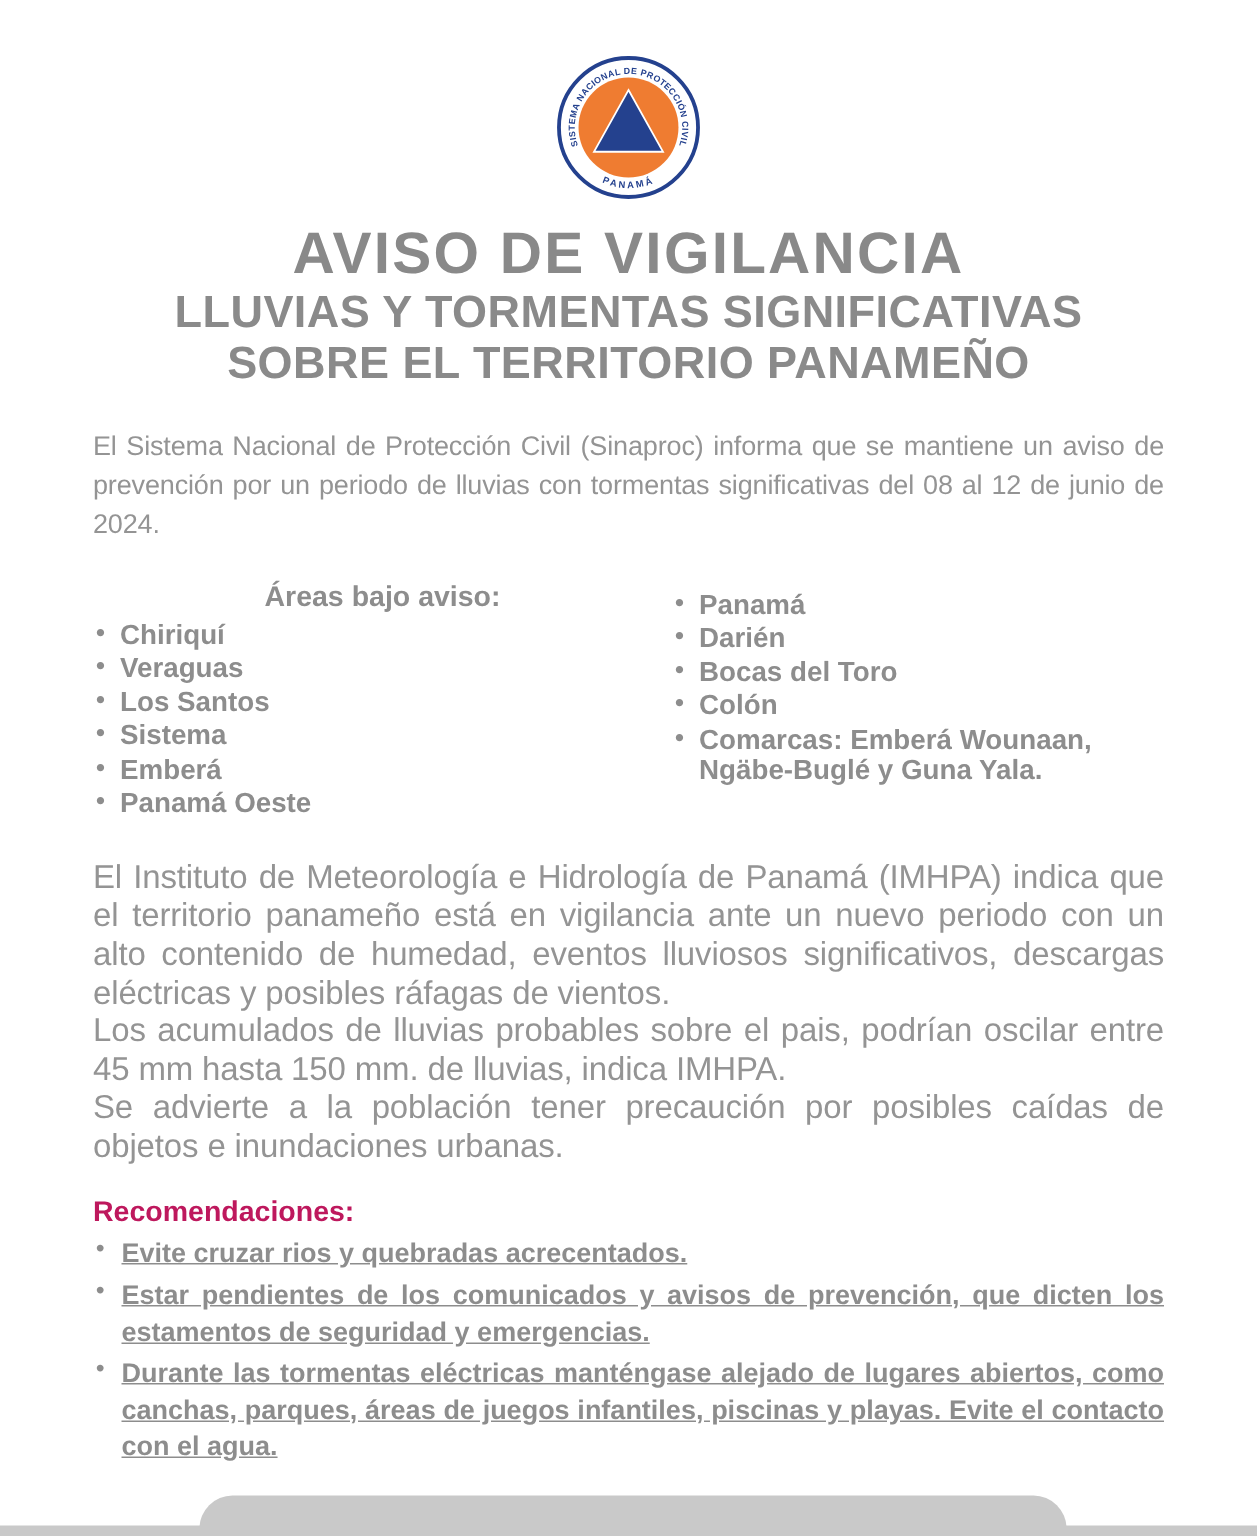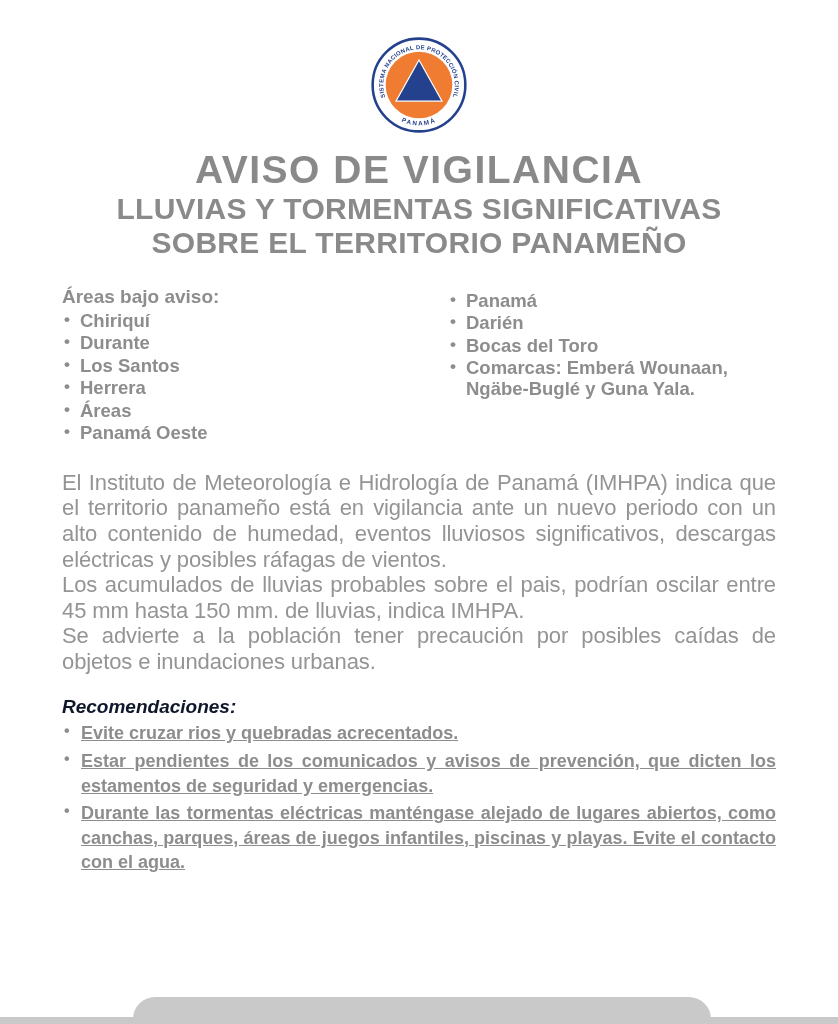--- a/index.html
+++ b/index.html
@@ -28,40 +28,40 @@
 
   .intro{
     margin:24px 0 0 0;font-size:18px;line-height:26px;
     text-align:justify;color:#949494;letter-spacing:-0.1px;
   }
 
   .areas{display:flex;margin-top:26px;}
   .areas-left{width:386px;flex:0 0 386px;}
   .areas-right{flex:1;margin-top:5px;}
   .areas-heading{
-    margin:0 0 3px 0;font-size:19px;font-weight:bold;color:#8d8d8d;
+    margin:0 0 3px 0;font-size:19px;font-weight:bold;color:#8d8d8d;text-align:center;
   }
   ul.plain{list-style:none;margin:0;padding:0;}
   ul.plain li{
     position:relative;padding-left:18px;margin:0 0 2px 0;
     font-size:18.5px;font-weight:bold;color:#8d8d8d;line-height:20.5px;
   }
   ul.plain li::before{
     content:"\2022";position:absolute;left:2px;top:-1px;
     font-size:17px;color:#8d8d8d;
   }
 
   .paragraphs{margin-top:24px;}
   .paragraphs p{
     margin:0;font-size:22px;line-height:25.6px;text-align:justify;
     color:#949494;letter-spacing:-0.1px;
   }
 
   .recs{margin-top:22px;}
-  .recs-heading{margin:0 0 3px 0;font-size:19px;font-weight:bold;color:#0f172a;font-style:italic;}
+  .recs-heading{margin:0 0 3px 0;font-size:19px;font-weight:bold;color:#be185d;}
   ul.recs-list{list-style:none;margin:0;padding:0;}
   ul.recs-list li{
     position:relative;padding-left:19px;margin:0 0 3px 0;
     font-size:18px;font-weight:bold;color:#8d8d8d;
     line-height:24.6px;text-align:justify;text-decoration:underline;
   }
   ul.recs-list li::before{
     content:"\2022";position:absolute;left:2px;top:-2px;
     font-size:16px;color:#8d8d8d;
   }
@@ -97,38 +97,40 @@
       </text>
     </svg>
   </div>
 
   <div class="title-block">
     <h1 class="title">AVISO DE VIGILANCIA</h1>
     <div class="subtitle">LLUVIAS Y TORMENTAS SIGNIFICATIVAS</div>
     <div class="subtitle">SOBRE EL TERRITORIO PANAMEÑO</div>
   </div>
 
+  <p class="intro">El Sistema Nacional de Protección Civil (Sinaproc) informa que se mantiene un aviso de prevención por un periodo de lluvias con tormentas significativas del 08 al 12 de junio de 2024.</p>
 
   <div class="areas">
     <div class="areas-left">
       <div class="areas-heading">Áreas bajo aviso:</div>
       <ul class="plain">
         <li>Chiriquí</li>
-        <li>Durante</li>
+        <li>Veraguas</li>
         <li>Los Santos</li>
-        <li>Herrera</li>
-        <li>Áreas</li>
+        <li>Sistema</li>
+        <li>Emberá</li>
         <li>Panamá Oeste</li>
       </ul>
     </div>
     <div class="areas-right">
       <ul class="plain">
         <li>Panamá</li>
         <li>Darién</li>
         <li>Bocas del Toro</li>
+        <li>Colón</li>
         <li>Comarcas: Emberá Wounaan, Ngäbe-Buglé y Guna Yala.</li>
       </ul>
     </div>
   </div>
 
   <div class="paragraphs">
     <p>El Instituto de Meteorología e Hidrología de Panamá (IMHPA) indica que el territorio panameño está en vigilancia ante un nuevo periodo con un alto contenido de humedad, eventos lluviosos significativos, descargas eléctricas y posibles ráfagas de vientos.</p>
     <p>Los acumulados de lluvias probables sobre el pais, podrían oscilar entre 45 mm hasta 150 mm. de lluvias, indica IMHPA.</p>
     <p>Se advierte a la población tener precaución por posibles caídas de objetos e inundaciones urbanas.</p>
   </div>

